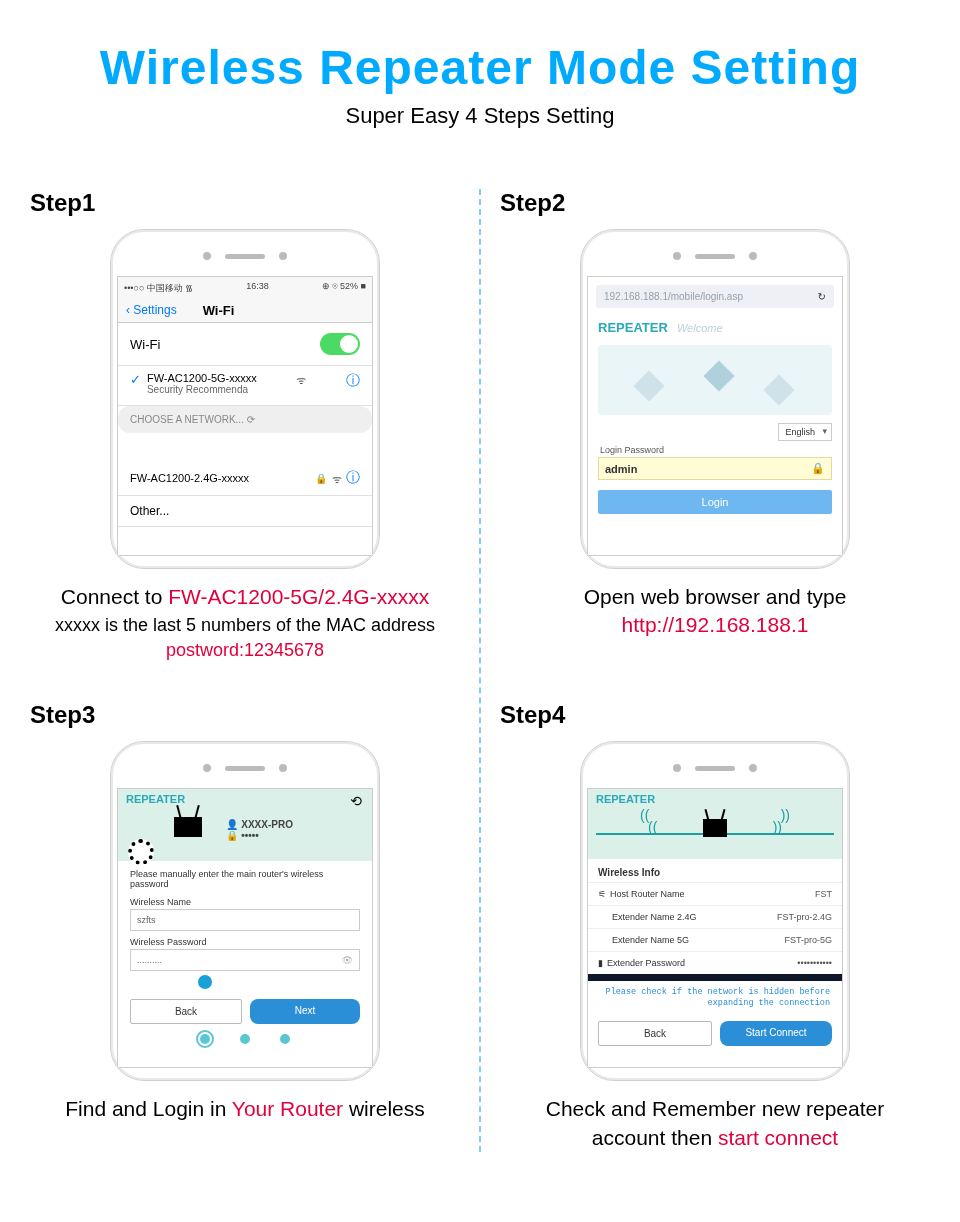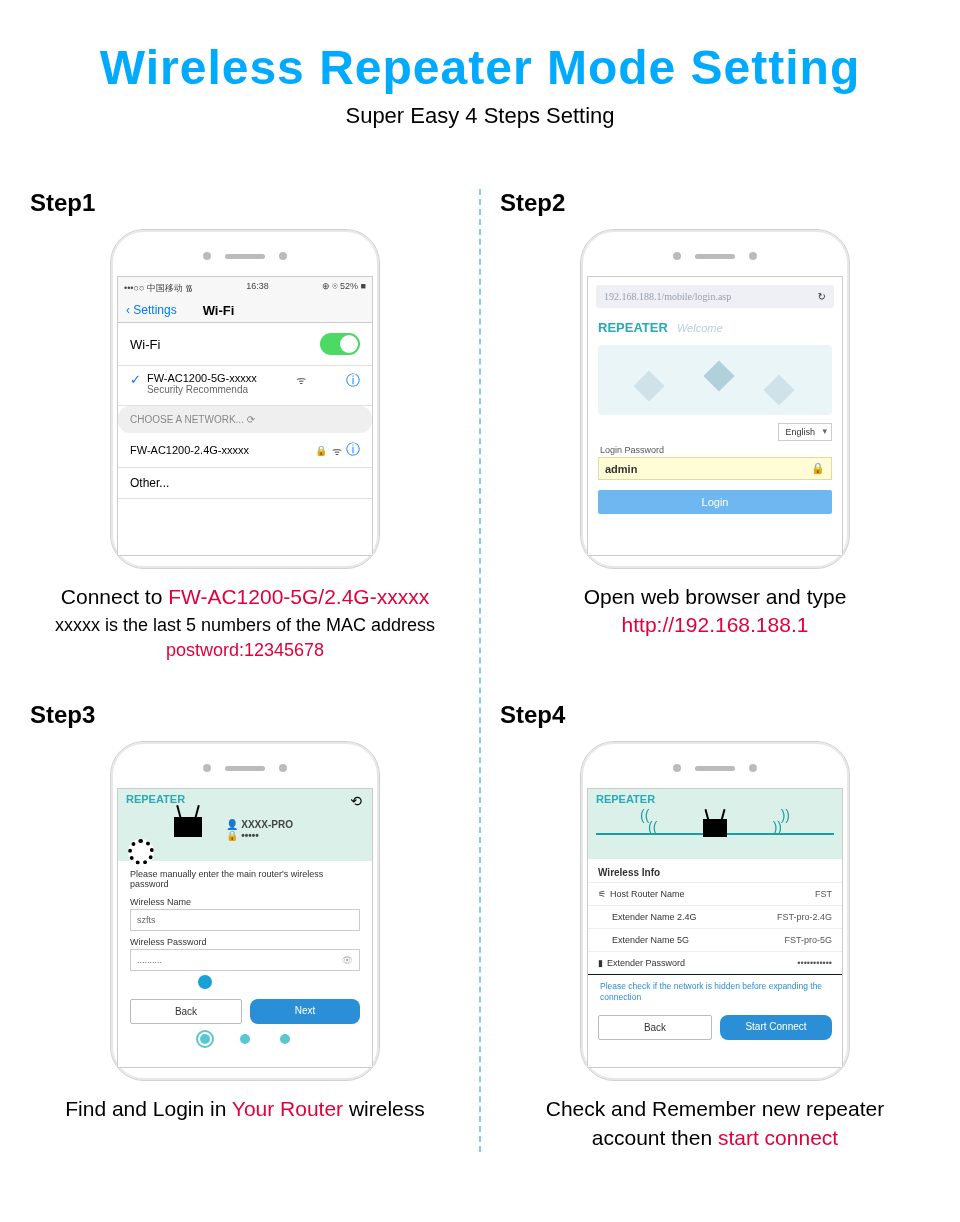--- a/index.html
+++ b/index.html
@@ -85,21 +85,21 @@
   .toggle::after { content: ""; position: absolute; right: 2px; top: 2px; width: 18px; height: 18px; background: #fff; border-radius: 50%; }
   .s1-connected { padding: 6px 12px 10px; border-bottom: 1px solid #e0e0e0; display: flex; align-items: flex-start; gap: 6px; background: #fff; }
   .check { color: #0078ff; font-size: 13px; }
   .s1-net-name { font-size: 11px; color: #000; }
   .s1-net-sub { font-size: 10px; color: #666; }
   .info-ic { color: #0078ff; font-size: 14px; margin-left: auto; }
   .s1-section { background: #efefef; color: #888; padding: 8px 12px; font-size: 10px; border-radius: 12px; }
   .spin { display: inline-block; }
 
   
-  .s2-url { margin: 8px 8px 6px; background: #eef0f5; color: #98a0ac; font-size: 10px; padding: 6px 8px; border-radius: 3px; display: flex; justify-content: space-between; align-items: center; font-family: Liberation Serif, serif; }
+  .s2-url { margin: 8px 8px 6px; background: #eef0f5; color: #98a0ac; font-size: 10px; padding: 6px 8px; border-radius: 3px; display: flex; justify-content: space-between; align-items: center; }
   .s2-hero { background: linear-gradient(#fff,#fff); padding: 6px 10px 4px; }
   .s2-brand { color: #2aa9b7; font-weight: bold; font-size: 13px; }
   .s2-welcome { color: #b9d3d8; font-size: 11px; font-style: italic; margin-left: 6px; }
   .s2-illus { height: 70px; background: #eaf5f8; margin: 6px 10px 8px; border-radius: 4px; position: relative; }
   .iso { position: absolute; width: 22px; height: 22px; background: #cfe2ea; transform: rotate(45deg); }
   .s2-lang { float: right; margin-right: 10px; background: #fff; border: 1px solid #ccc; font-size: 9px; padding: 3px 16px 3px 6px; color: #333; position: relative; }
   .s2-lang::after { content: "▾"; position: absolute; right: 4px; top: 2px; color: #666; }
   .s2-field-lbl { clear: both; font-size: 9px; color: #555; padding: 4px 12px 2px; }
   .s2-input { margin: 0 10px; background: #fffcd6; border: 1px solid #e0dca0; padding: 4px 6px; font-size: 11px; font-weight: bold; color: #333; display: flex; justify-content: space-between; align-items: center; }
   .s2-login-btn { margin: 10px 10px 0; background: #6fb7f0; color: #fff; text-align: center; padding: 6px; font-size: 11px; border-radius: 2px; }
@@ -133,21 +133,21 @@
   .wave.r1 { right: 52px; } .wave.r2 { right: 60px; top: 30px; }
   .s4-router { position: absolute; left: 50%; top: 30px; transform: translateX(-50%); width: 24px; height: 18px; background: #000; }
   .s4-router::before, .s4-router::after { content: ""; position: absolute; top: -10px; width: 2px; height: 12px; background: #000; }
   .s4-router::before { left: 3px; transform: rotate(-15deg); }
   .s4-router::after { right: 3px; transform: rotate(15deg); }
   .s4-line { position: absolute; left: 8px; right: 8px; top: 44px; height: 2px; background: #1aa0a0; }
   .s4-section { font-size: 10px; font-weight: bold; padding: 8px 10px 4px; color: #333; }
   .s4-row { display: flex; justify-content: space-between; padding: 6px 10px; border-top: 1px solid #eee; font-size: 9px; color: #333; align-items: center; }
   .s4-row .k { display: flex; align-items: center; gap: 4px; }
   .s4-row .v { color: #555; }
-  .s4-warn { color: #2a8fd6; font-size: 8.5px; text-align: left; padding: 6px 12px; border-top: 1px solid #0f172a; line-height: 1.3; }
+  .s4-warn { color: #2a8fd6; font-size: 8.5px; text-align: right; padding: 6px 12px; border-top: 7px solid #0f172a; line-height: 1.3; font-family: Liberation Mono, monospace; }
   .s4-btns { display: flex; gap: 8px; padding: 6px 10px; }
 
   .caption { text-align: center; font-size: 21px; color: #000; line-height: 1.35; }
   .caption .hl { color: #e2003c; }
   .caption-sub { font-size: 18px; color: #000; text-align: center; margin-top: 4px; }
   .caption-third { font-size: 18px; color: #e2003c; text-align: center; margin-top: 4px; }
 </style>
 </head>
 <body>
 
@@ -183,21 +183,21 @@
           <div>
             <div class="s1-net-name">FW-AC1200-5G-xxxxx</div>
             <div class="s1-net-sub">Security Recommenda</div>
           </div>
           <span style="margin-left:auto;color:#555;">ᯤ</span>
           <span class="info-ic">ⓘ</span>
         </div>
         <div class="s1-section">
           <span>CHOOSE A NETWORK...</span> <span class="spin">⟳</span>
         </div>
-        <div class="s1-row" style="padding:8px 12px;">
+        <div class="s1-row" style="padding:8px 12px;margin-top:28px;">
           <span class="lbl" style="font-size:11px;">FW-AC1200-2.4G-xxxxx</span>
           <span style="display:flex;gap:4px;align-items:center;">
             <span style="font-size:10px;">🔒</span>
             <span style="color:#555;">ᯤ</span>
             <span class="info-ic">ⓘ</span>
           </span>
         </div>
         <div class="s1-row" style="padding:8px 12px;">
           <span class="lbl" style="font-size:12px;">Other...</span>
         </div>

